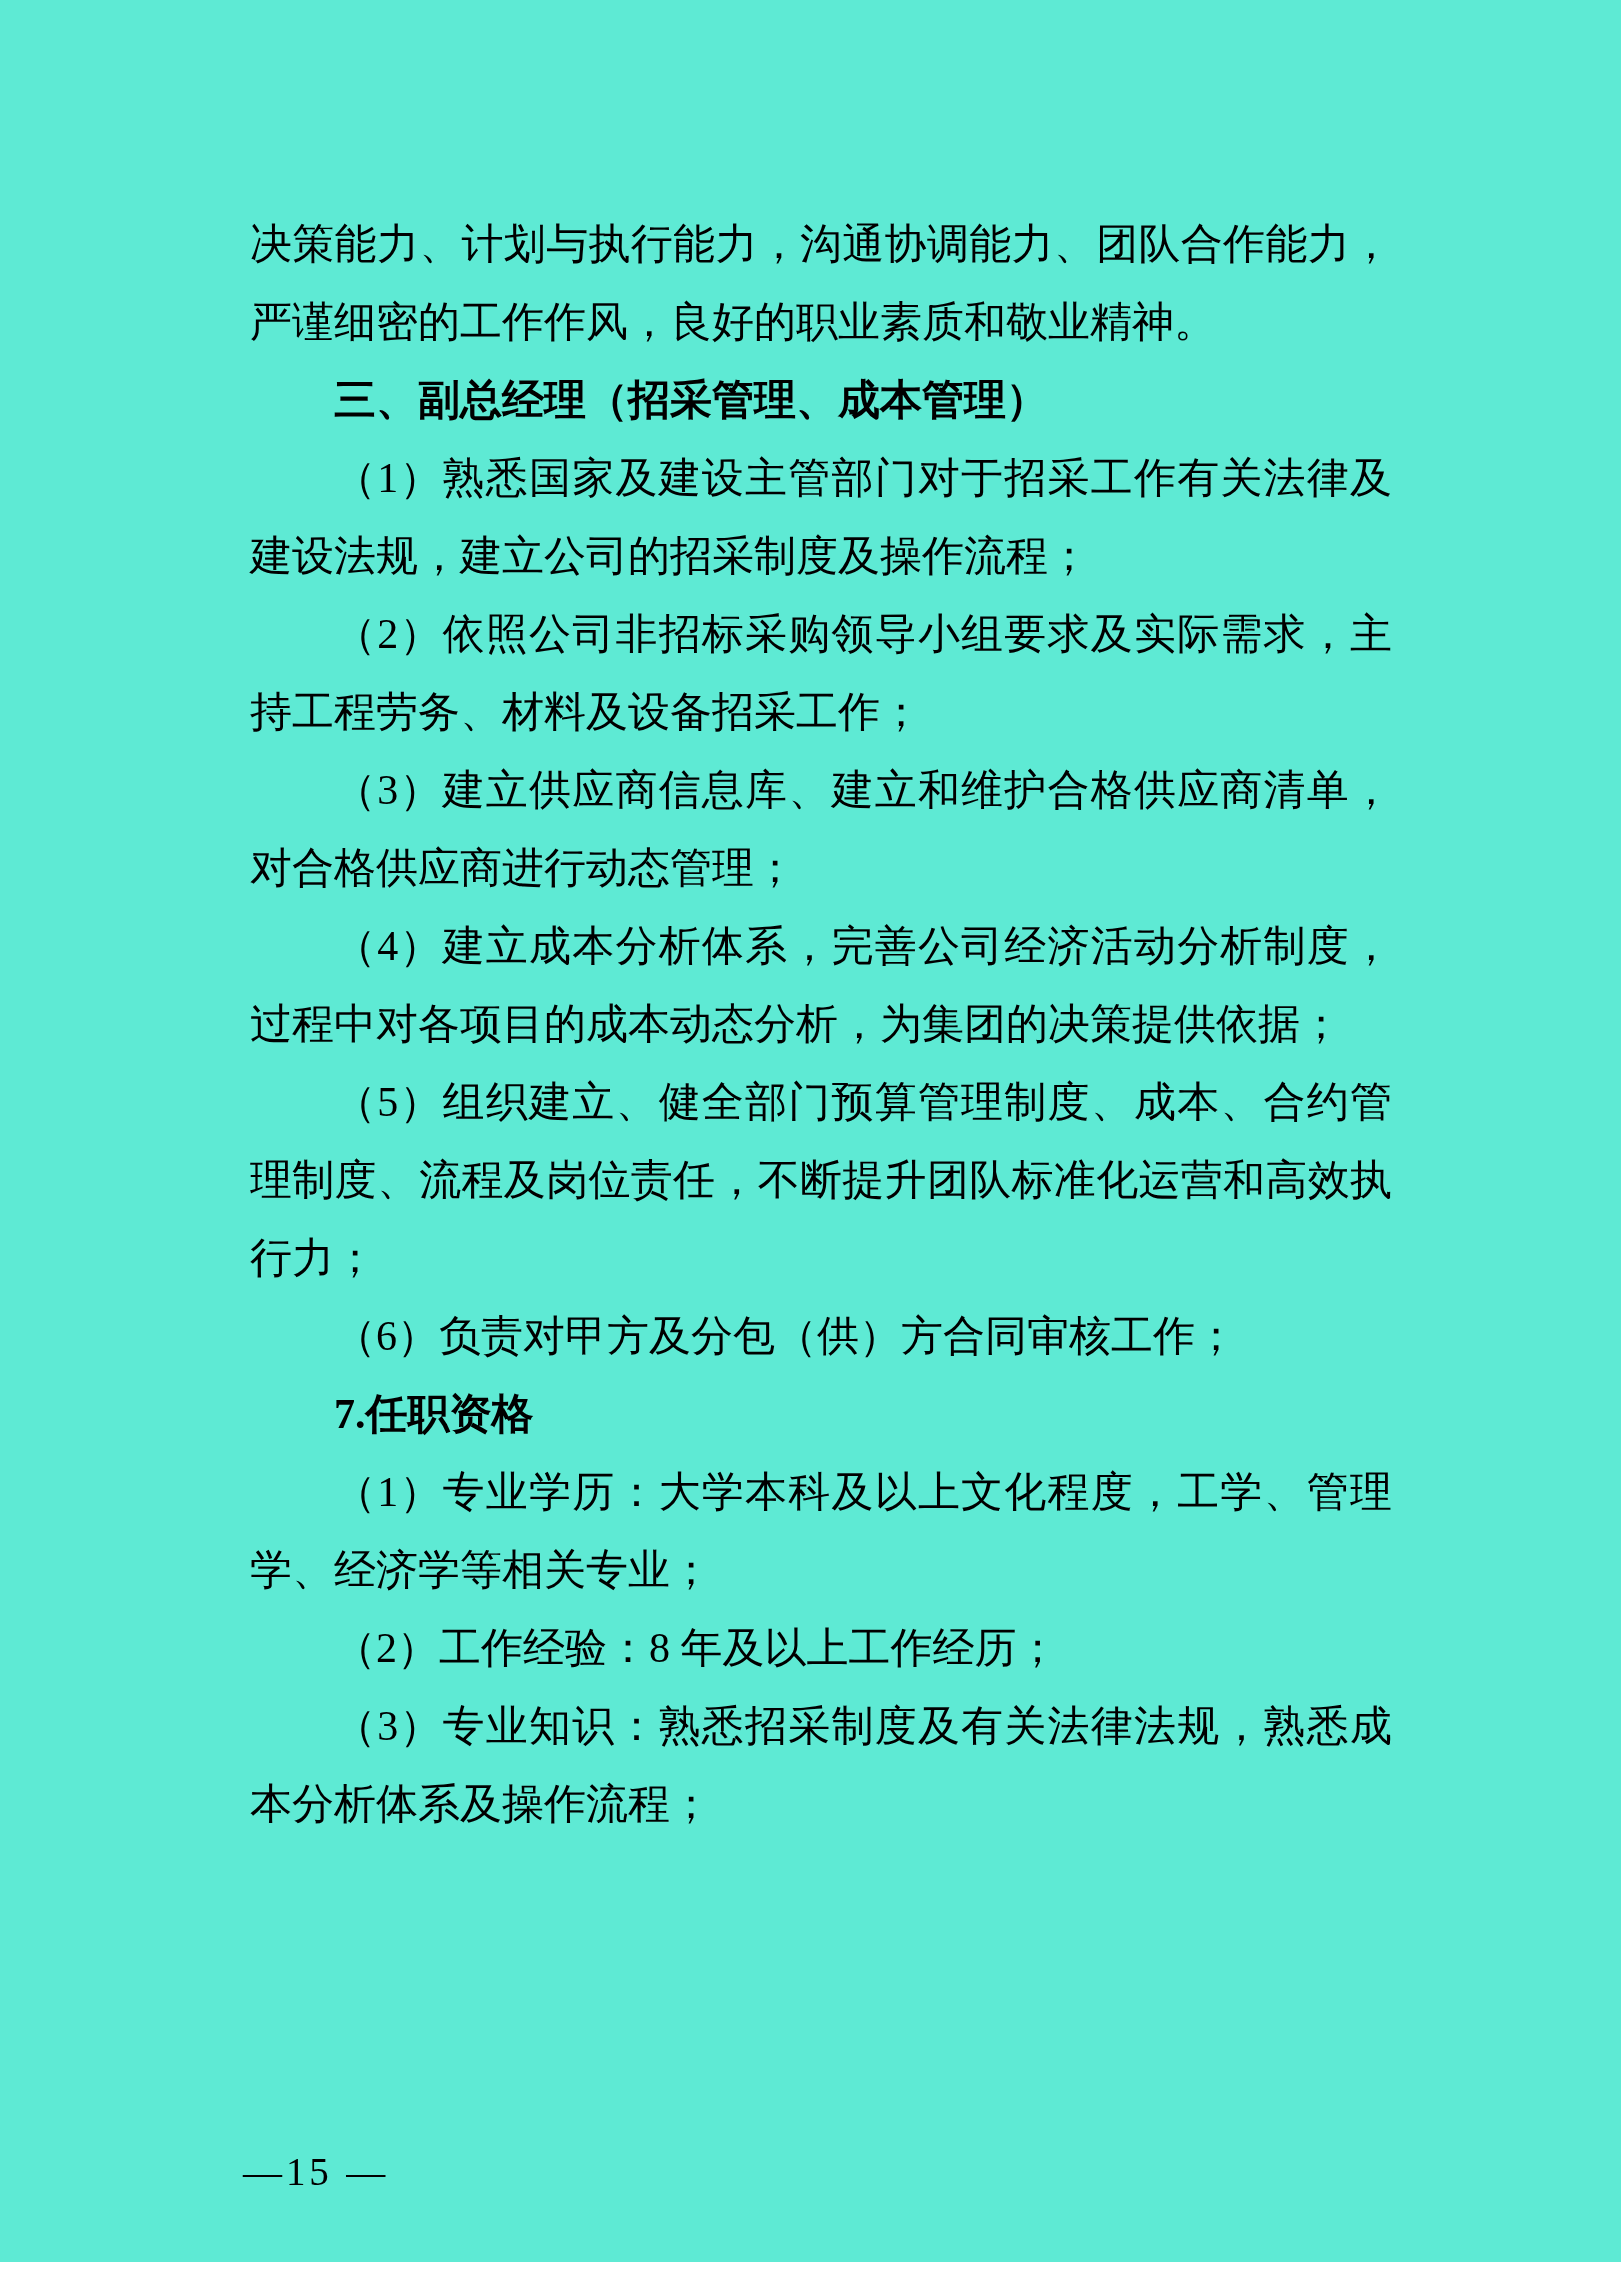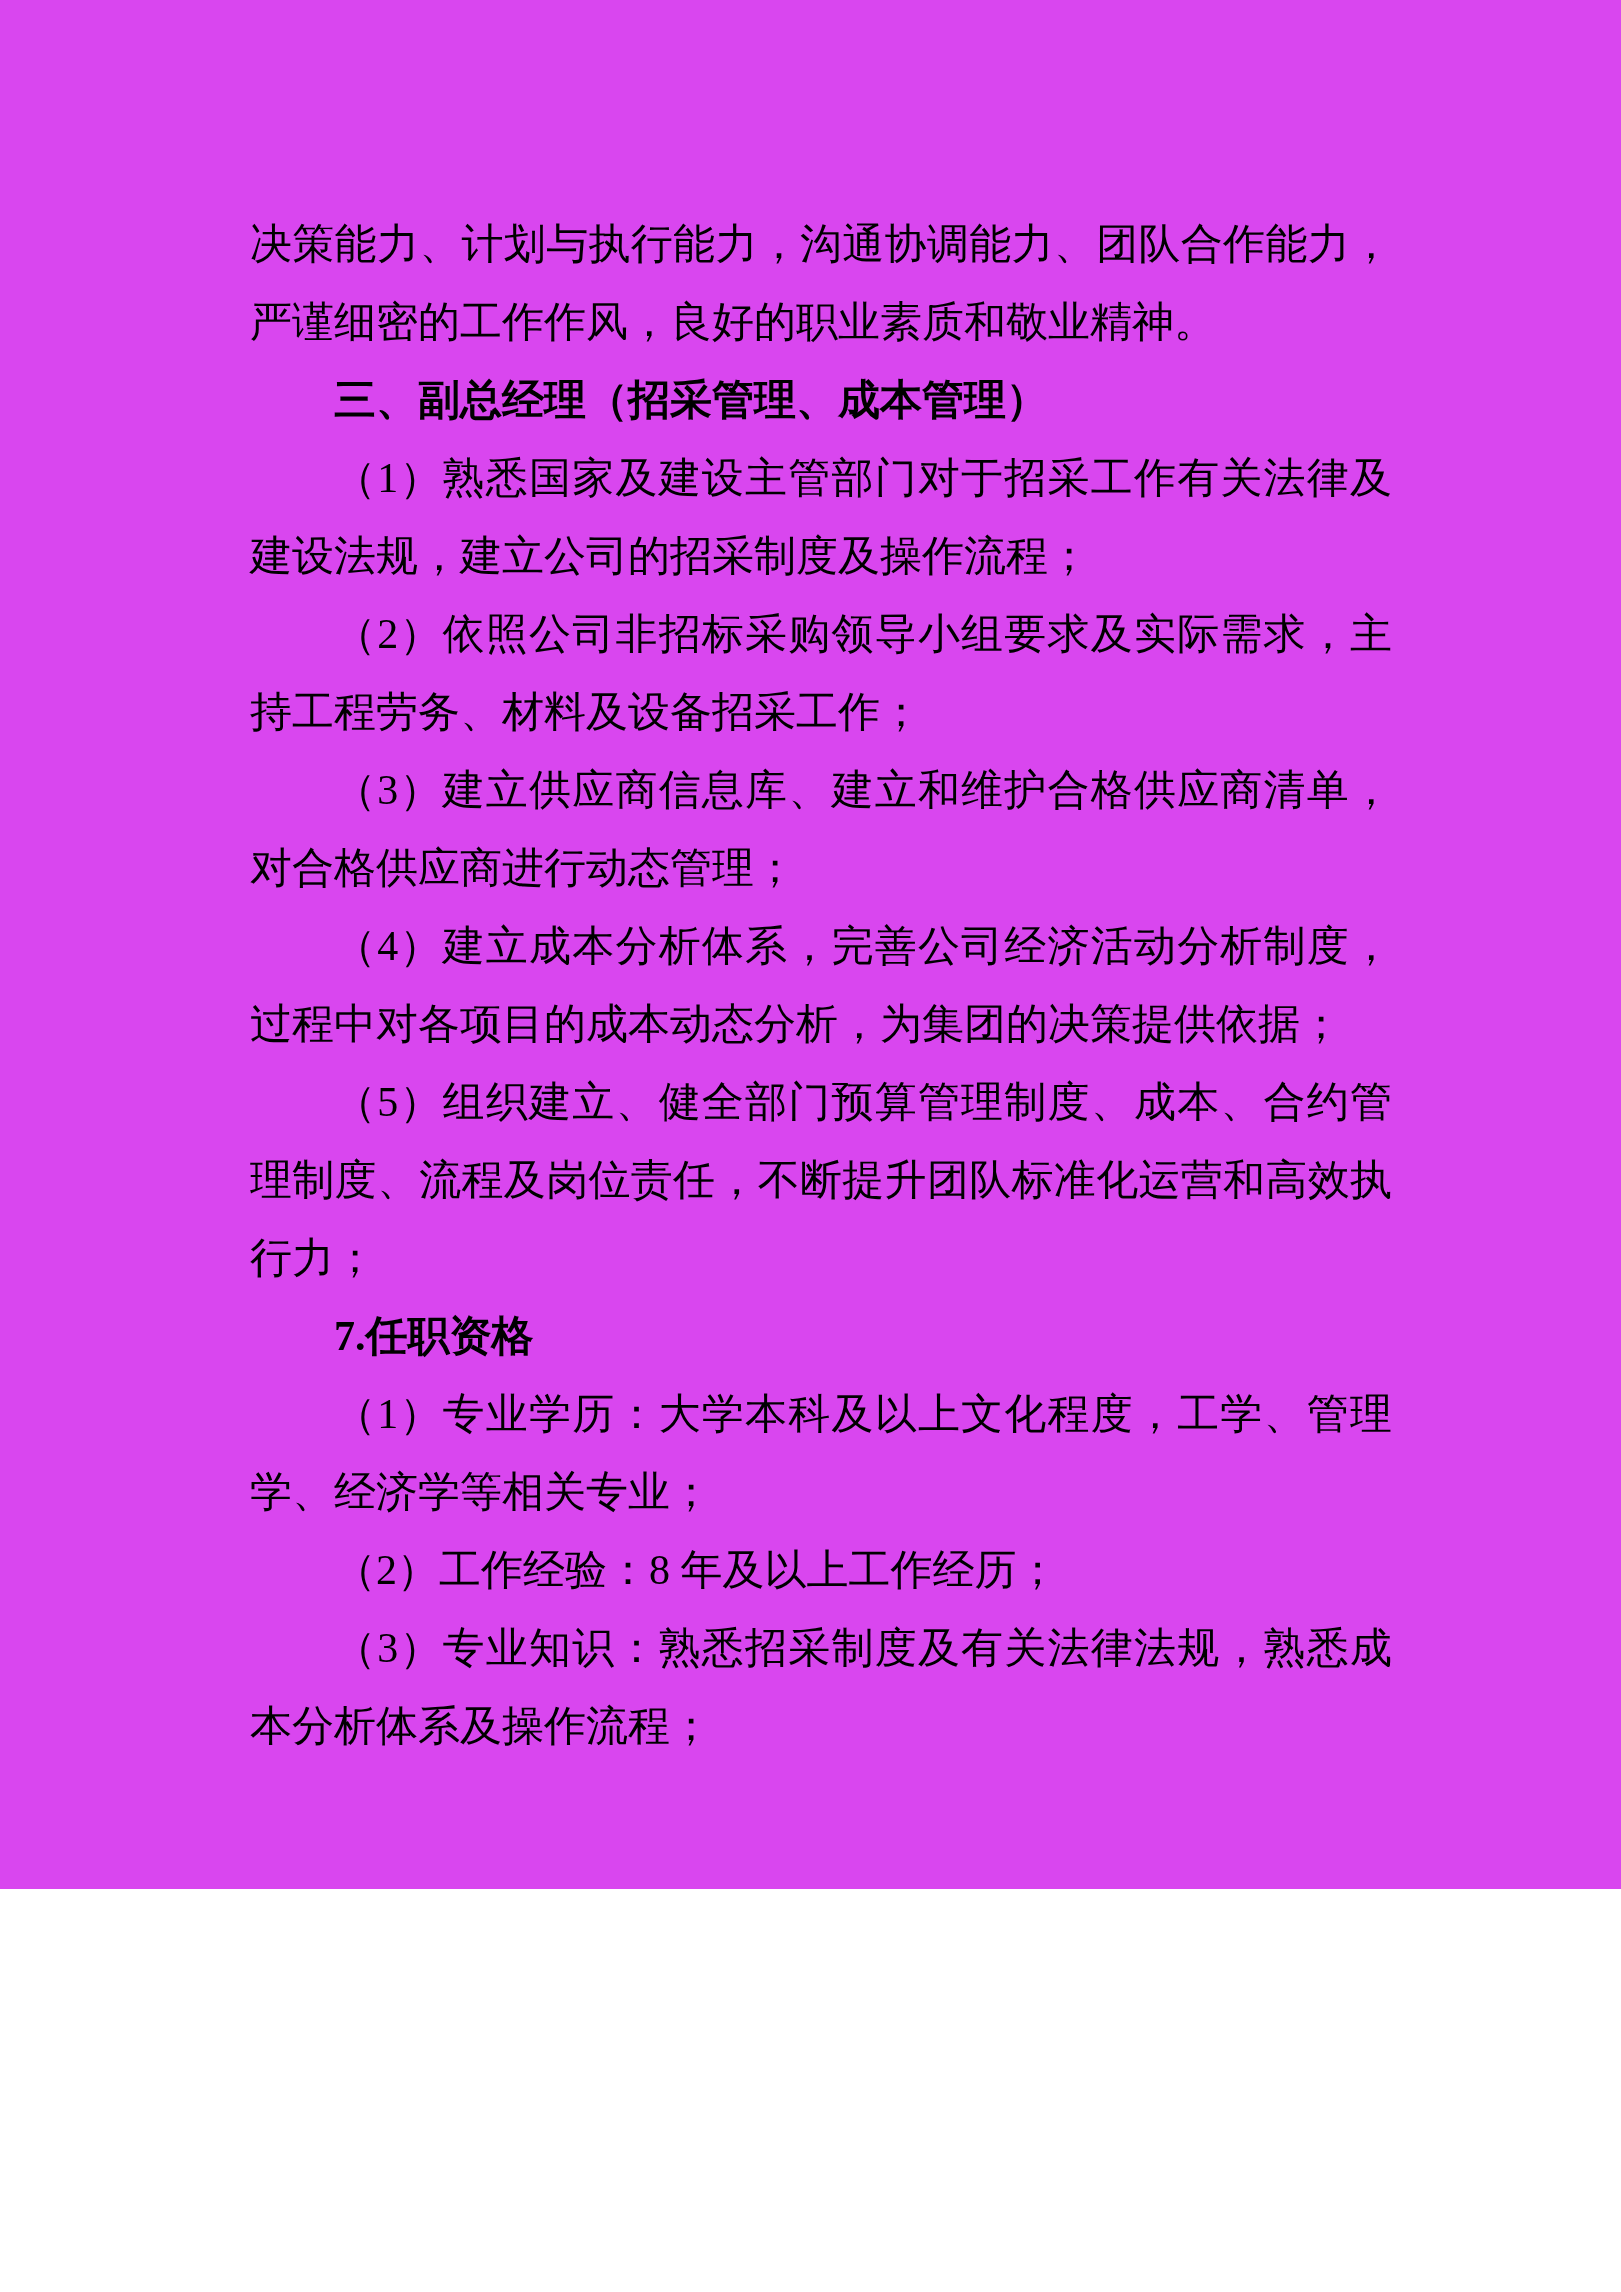--- a/index.html
+++ b/index.html
@@ -3,22 +3,22 @@
 <meta charset="utf-8">
 <style>
   html, body {
     margin: 0;
     padding: 0;
     background: #ffffff;
   }
   .page {
     position: relative;
     width: 1621px;
-    height: 1889px;
-    background: #d946ef;
+    height: 2262px;
+    background: #5eead4;
     overflow: hidden;
     color: #000000;
   }
   .content {
     position: absolute;
     top: 205px;
     left: 250px;
     width: 1142px;
   }
   .content p {
@@ -67,20 +67,21 @@
 
 <div class="page">
   <div class="content">
     <p class="body-text flush">决策能力、计划与执行能力，沟通协调能力、团队合作能力，严谨细密的工作作风，良好的职业素质和敬业精神。</p>
     <p class="section-heading">三、副总经理（招采管理、成本管理）</p>
     <p class="body-text">（1）熟悉国家及建设主管部门对于招采工作有关法律及建设法规，建立公司的招采制度及操作流程；</p>
     <p class="body-text">（2）依照公司非招标采购领导小组要求及实际需求，主持工程劳务、材料及设备招采工作；</p>
     <p class="body-text">（3）建立供应商信息库、建立和维护合格供应商清单，对合格供应商进行动态管理；</p>
     <p class="body-text">（4）建立成本分析体系，完善公司经济活动分析制度，过程中对各项目的成本动态分析，为集团的决策提供依据；</p>
     <p class="body-text">（5）组织建立、健全部门预算管理制度、成本、合约管理制度、流程及岗位责任，不断提升团队标准化运营和高效执行力；</p>
+    <p class="body-text">（6）负责对甲方及分包（供）方合同审核工作；</p>
     <p class="subsection-heading">7.任职资格</p>
     <p class="body-text">（1）专业学历：大学本科及以上文化程度，工学、管理学、经济学等相关专业；</p>
     <p class="body-text">（2）工作经验：8 年及以上工作经历；</p>
     <p class="body-text">（3）专业知识：熟悉招采制度及有关法律法规，熟悉成本分析体系及操作流程；</p>
   </div>
 
   <div class="footer-page-number">—15 —</div>
 </div>
 
 

